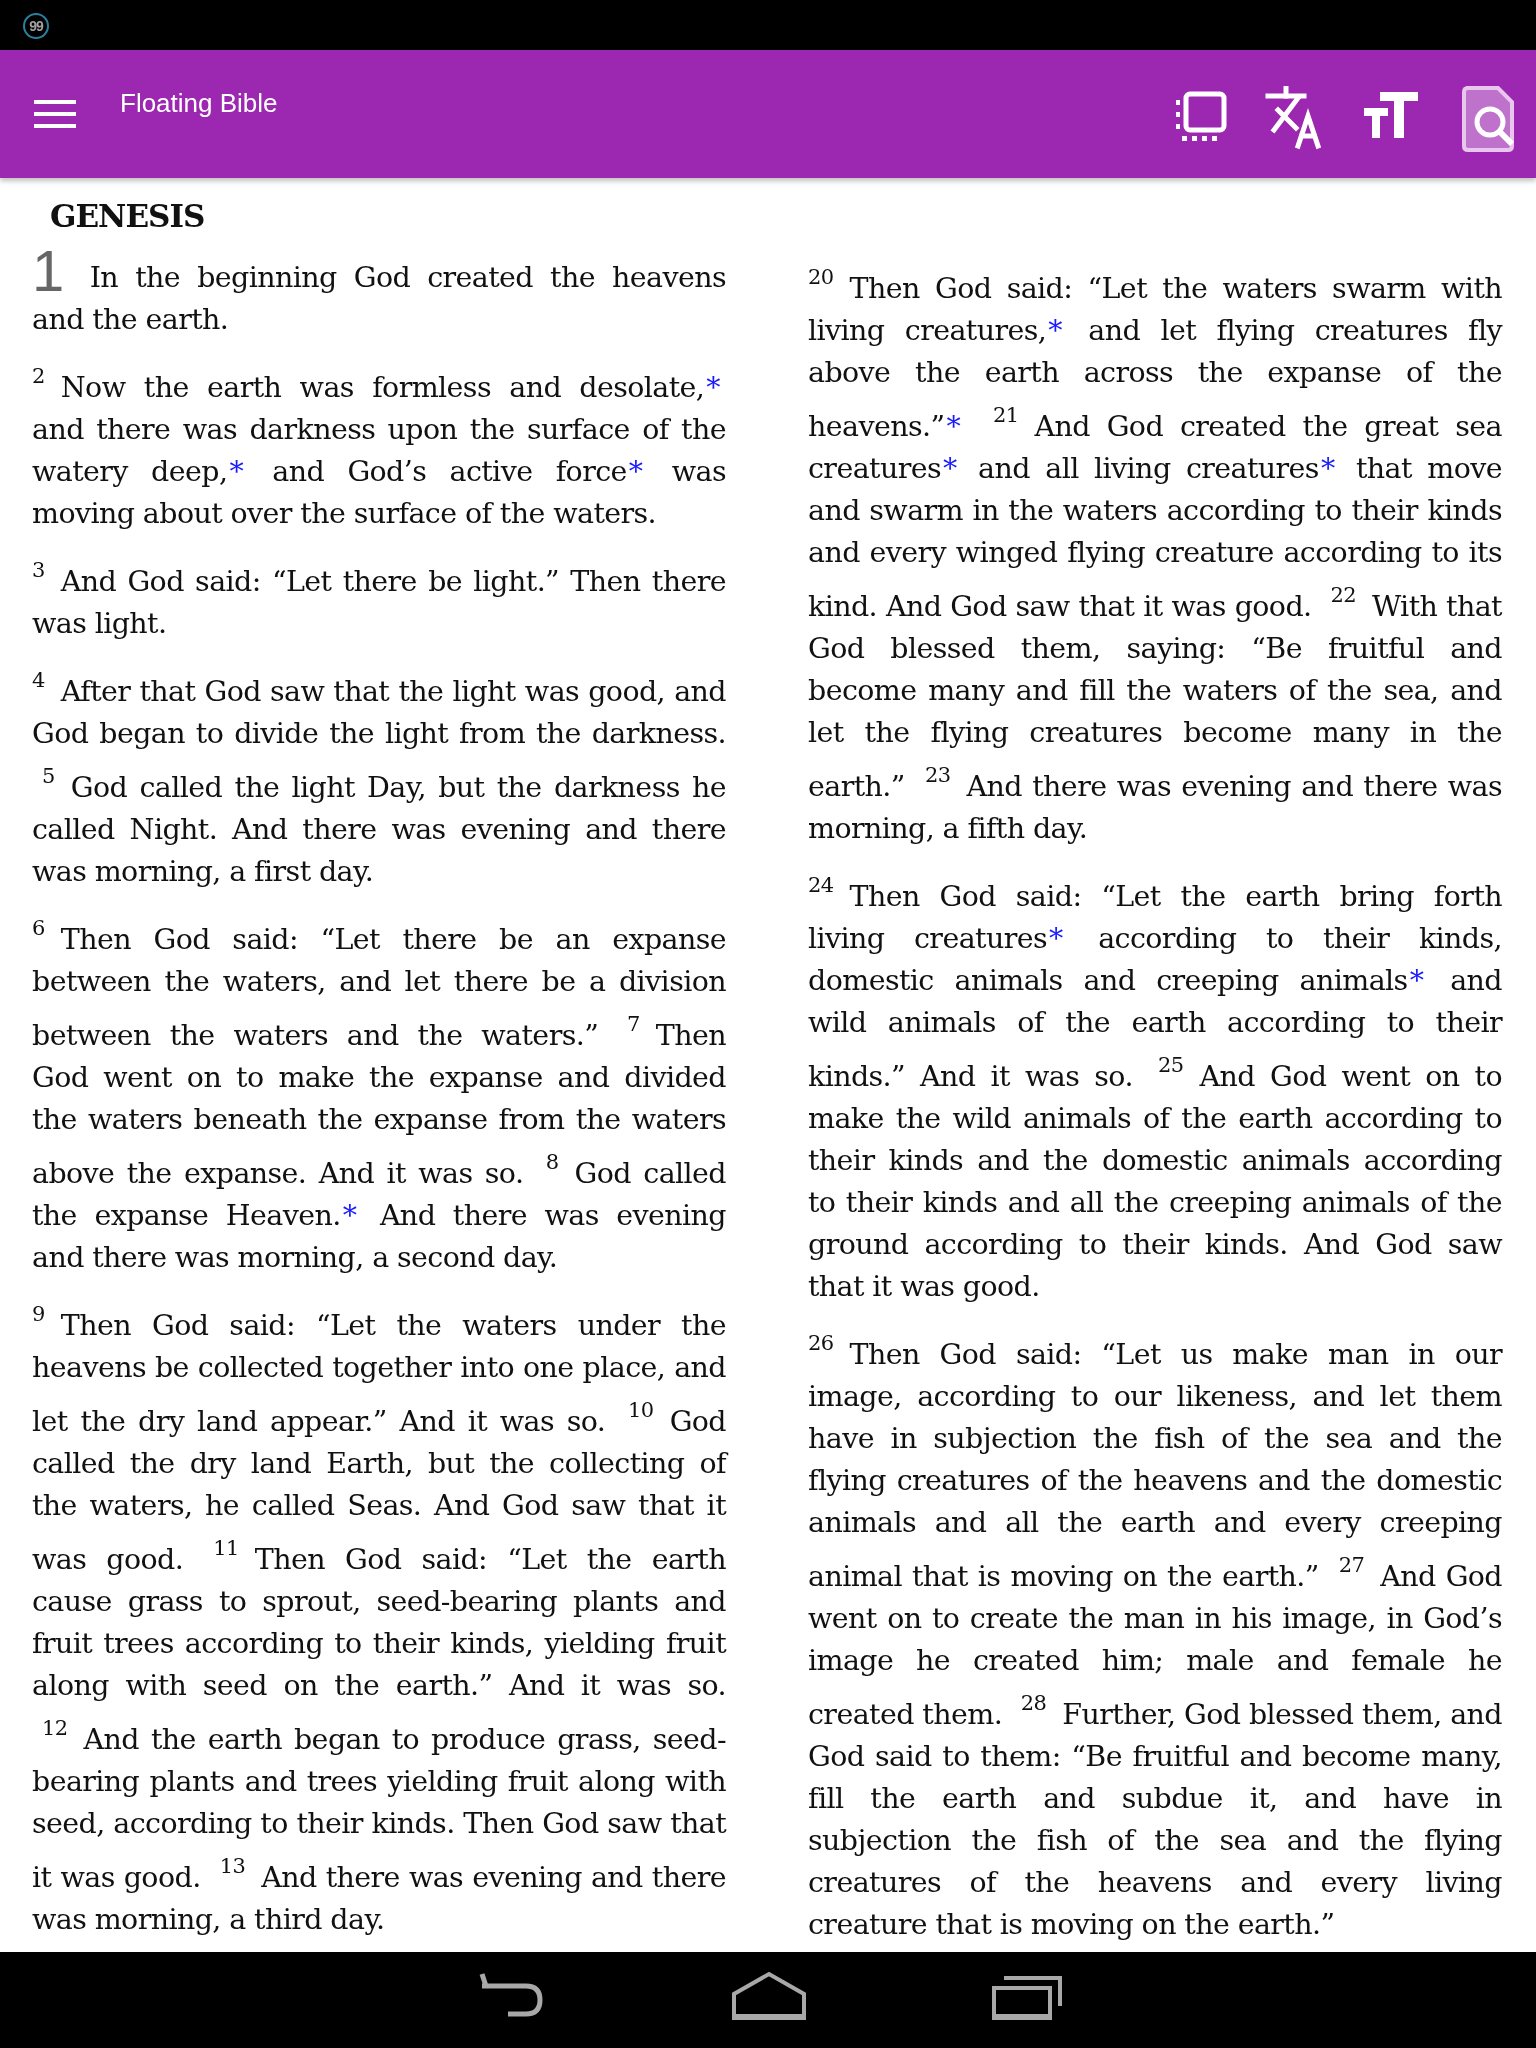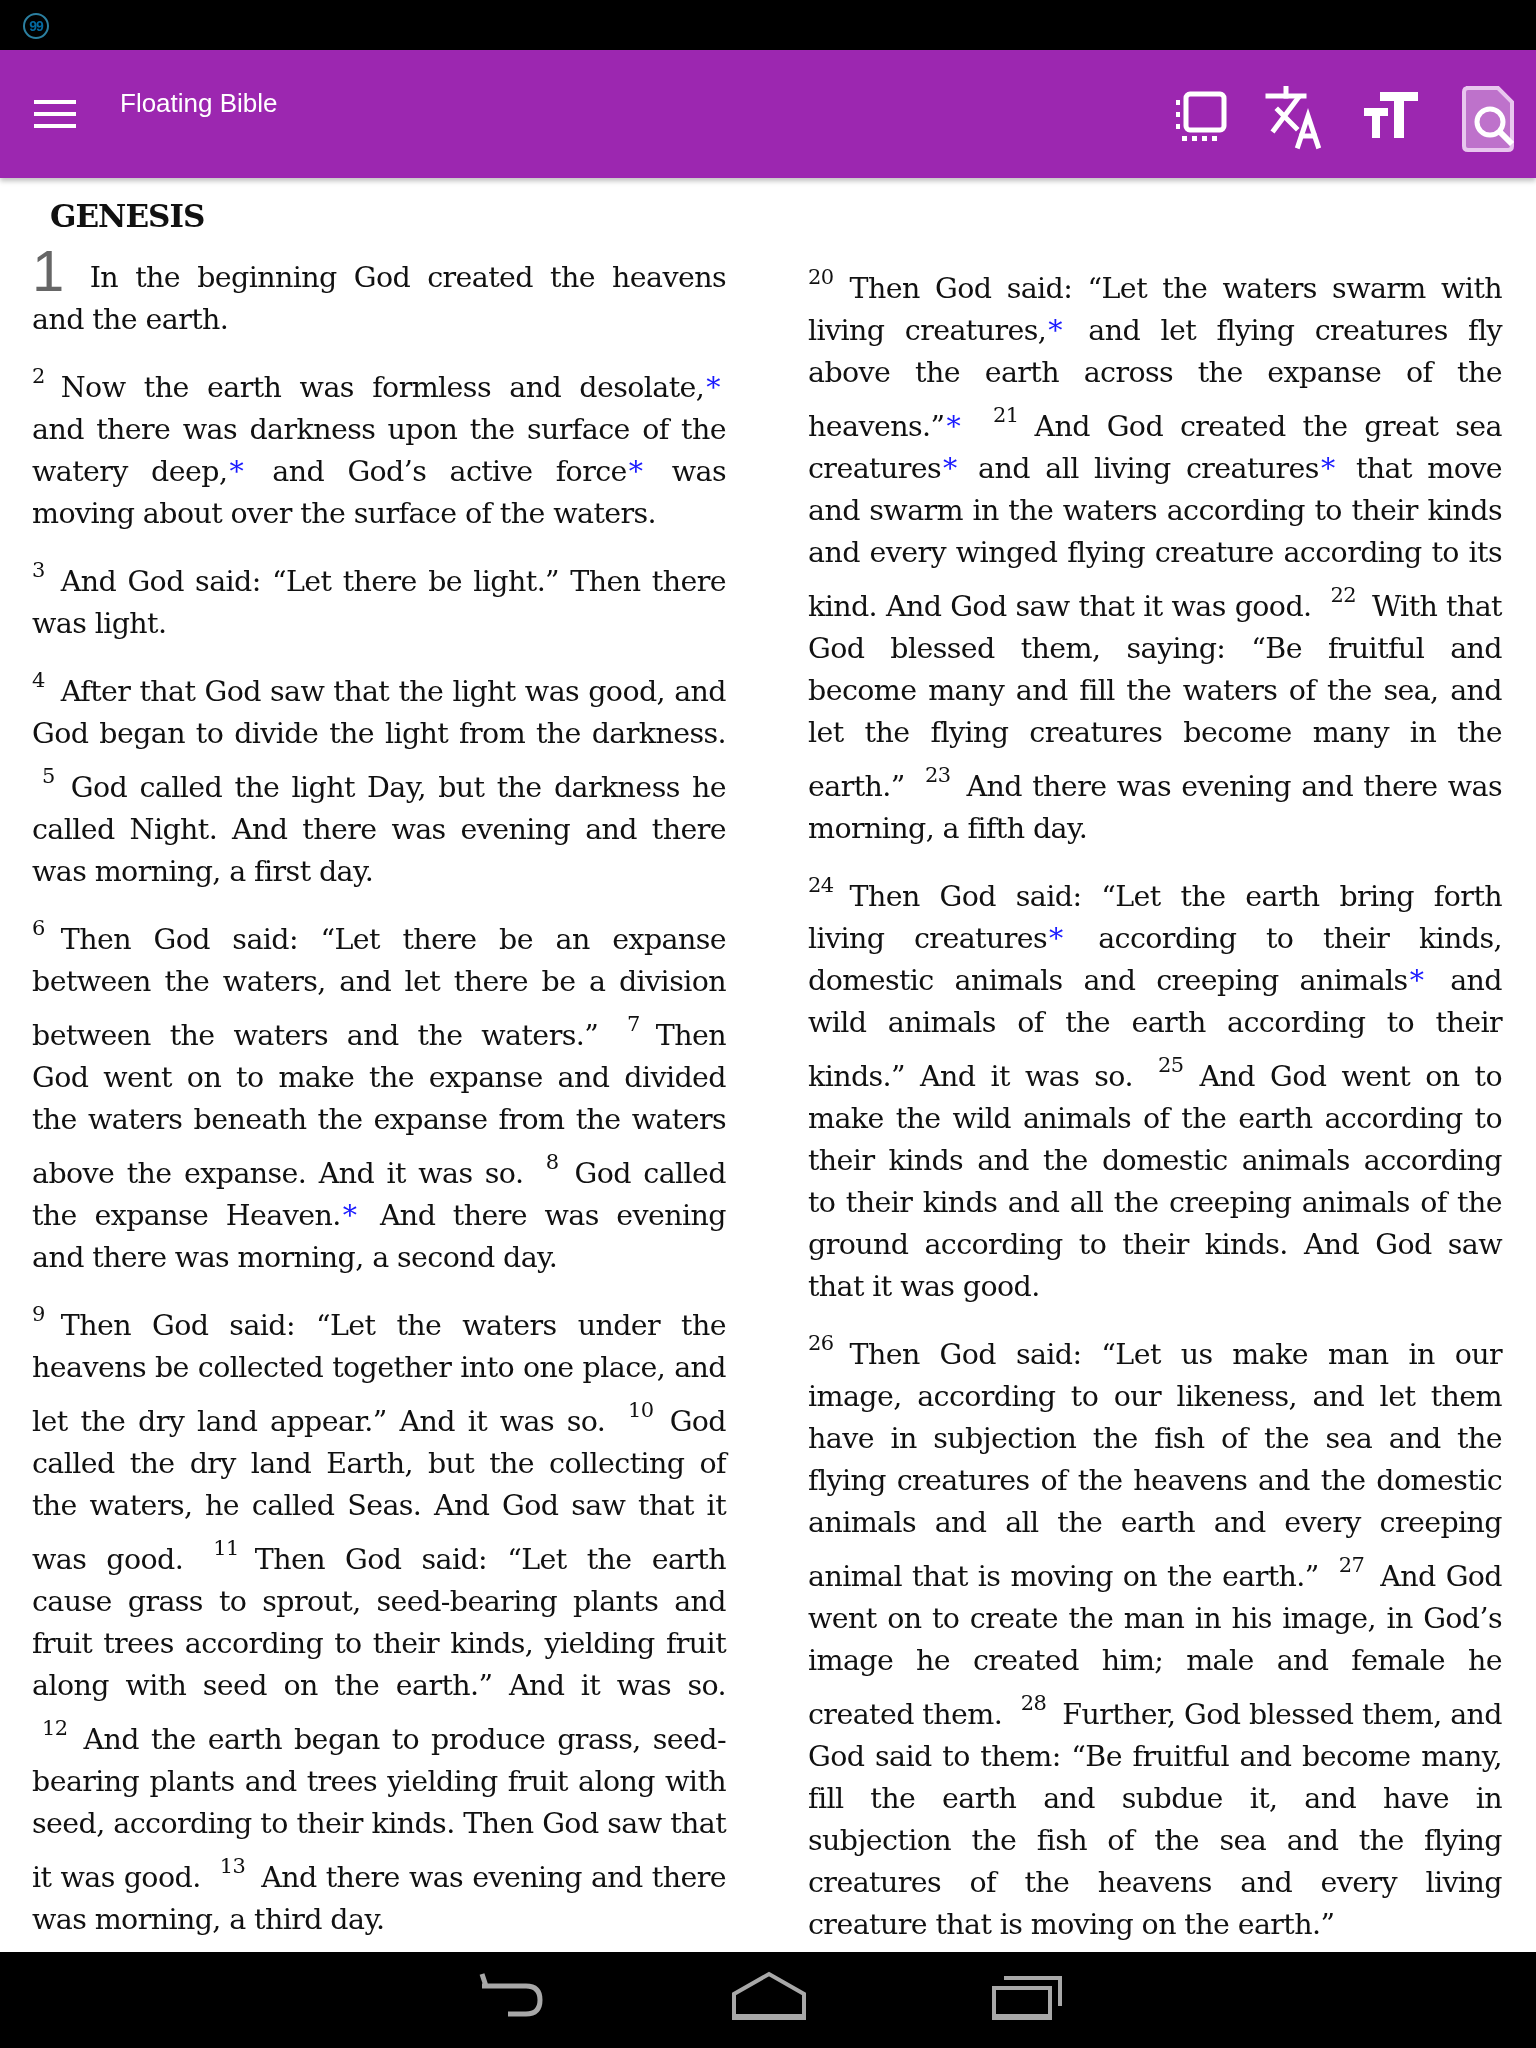--- a/index.html
+++ b/index.html
@@ -7,21 +7,21 @@
     width: 1536px; height: 2048px; overflow: hidden; position: relative;
     background: #ffffff; font-family: "DejaVu Serif", serif;
   }
   .statusbar {
     position: absolute; left: 0; top: 0; width: 1536px; height: 50px;
     background: #000; color: #bdbdbd;
   }
   .status-notif {
     position: absolute; left: 23px; top: 13px; width: 26px; height: 26px;
     border: 2px solid #2b7fa0; border-radius: 50%; box-sizing: border-box;
-    color: #0369a1; font-family: "Liberation Sans", sans-serif; font-size: 14px; font-weight: bold;
+    color: #a3a3a3; font-family: "Liberation Sans", sans-serif; font-size: 14px; font-weight: bold;
     line-height: 22px; text-align: center; letter-spacing: -1px;
   }
   .status-right {
     position: absolute; right: 14px; top: 0; height: 50px;
     display: flex; align-items: center; gap: 8px; margin-top: 48px;
   }
   .status-time {
     font-family: "Liberation Sans", sans-serif; font-size: 30px; color: #c8c8c8; margin-left: 4px;
   }
   .appbar {

